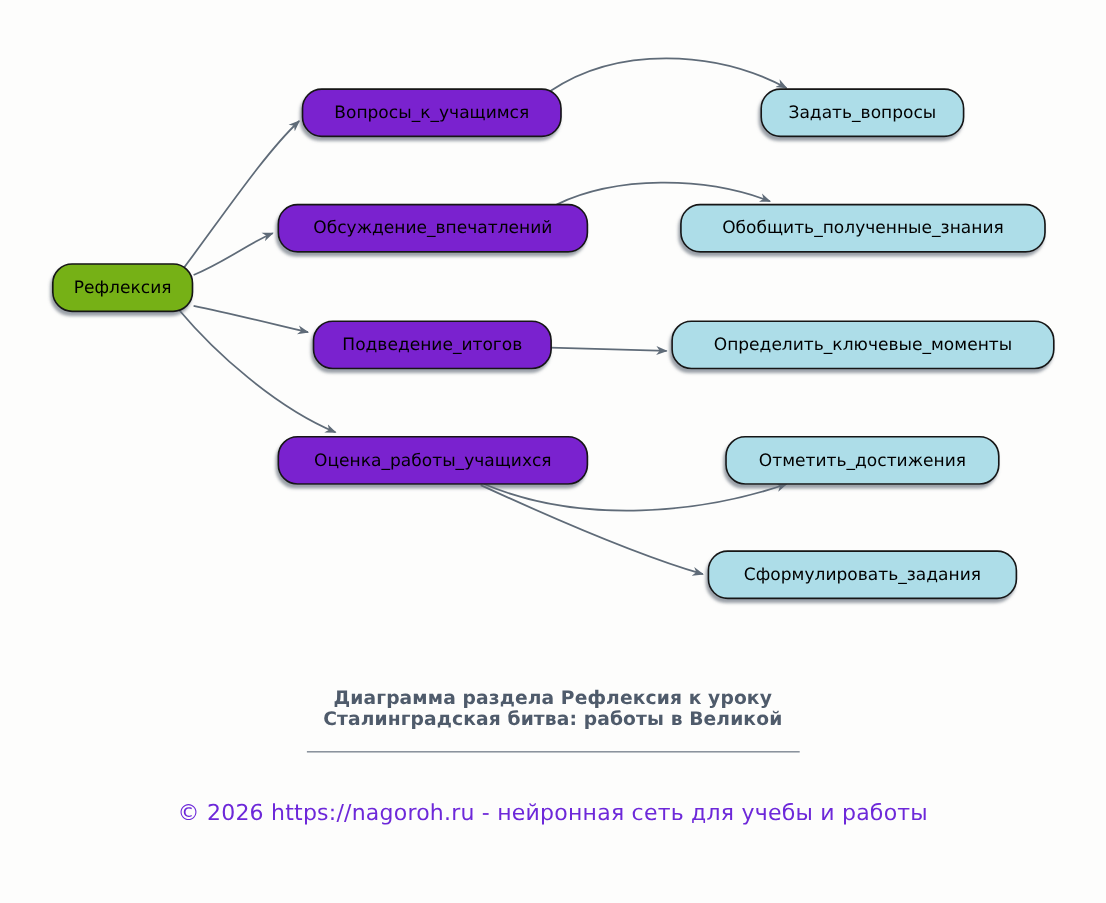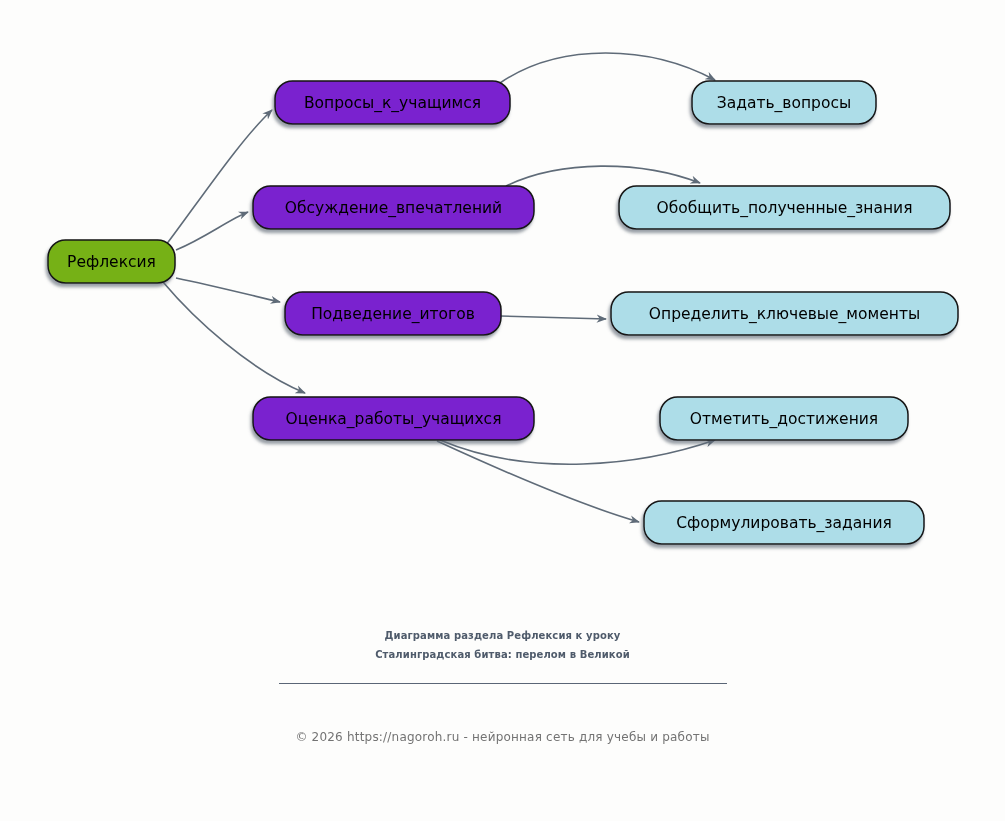--- a/index.html
+++ b/index.html
@@ -46,21 +46,21 @@
   }
   .caption-block {
     position: absolute;
     left: 0;
     top: 626px;
     width: 1005px;
     text-align: center;
   }
   .caption-line {
     font-family: "DejaVu Sans", "Liberation Sans", sans-serif;
-    font-size: 10px;
+    font-size: 17px;
     font-weight: bold;
     color: #4f5b6b;
     line-height: 19px;
     letter-spacing: 0.1px;
   }
   .divider-wrap {
     margin-top: 9px;
     text-align: center;
   }
   .divider-rule {
@@ -72,22 +72,22 @@
   }
   .footer-wrap {
     position: absolute;
     left: 0;
     top: 726px;
     width: 1005px;
     text-align: center;
   }
   .footer-text {
     font-family: "DejaVu Sans", "Liberation Sans", sans-serif;
-    font-size: 12px;
-    color: #737373;
+    font-size: 20px;
+    color: #6d28d9;
     letter-spacing: 0.2px;
     margin-top: 24px;
   }
 </style>
 </head>
 <body>
 
 <div id="stage">
 
   <svg id="graph" viewBox="0 0 1005 821">
@@ -150,21 +150,21 @@
         </g>
         <g filter="url(#nodeshadow)">
           <rect x="644" y="501" width="280" height="43" rx="17.551020408163264" ry="17.551020408163264" fill="#addde8" class="node-shape" stroke="#161616"></rect>
           <text x="784" y="523" class="node-label" fill="#000000">Сформулировать_задания</text>
         </g>
       </g>
   </svg>
 
   <div class="caption-block">
     <div class="caption-line">Диаграмма раздела Рефлексия к уроку</div>
-    <div class="caption-line">Сталинградская битва: перелом в Великой</div>
+    <div class="caption-line">Сталинградская битва: работы в Великой</div>
     <div class="divider-wrap">
       <span class="divider-rule"></span>
     </div>
   </div>
 
   <div class="footer-wrap">
     <span class="footer-text">© 2026 https://nagoroh.ru - нейронная сеть для учебы и работы</span>
   </div>
 
 </div>

